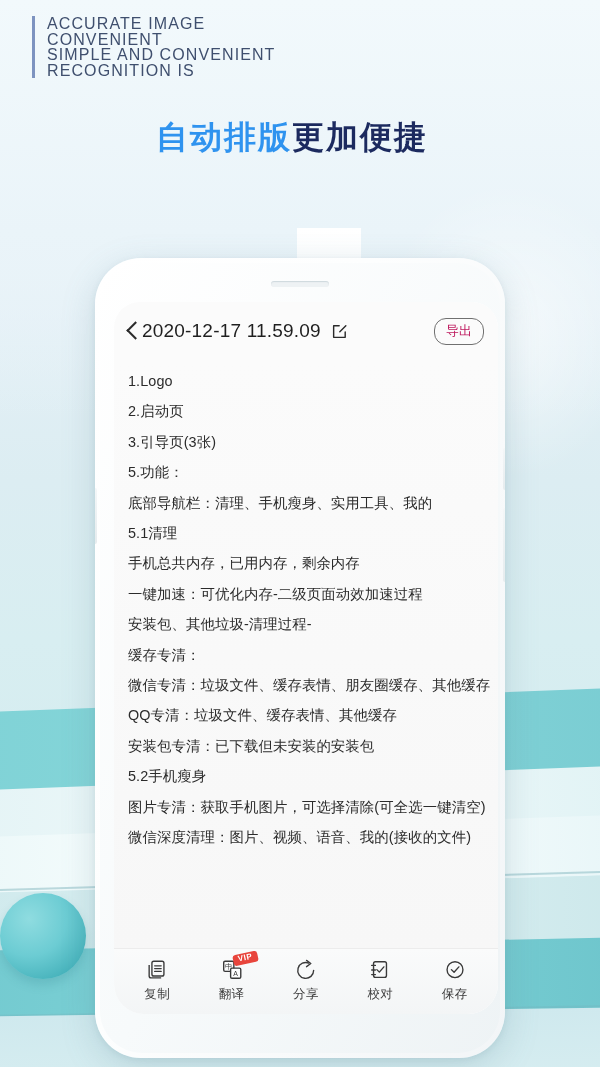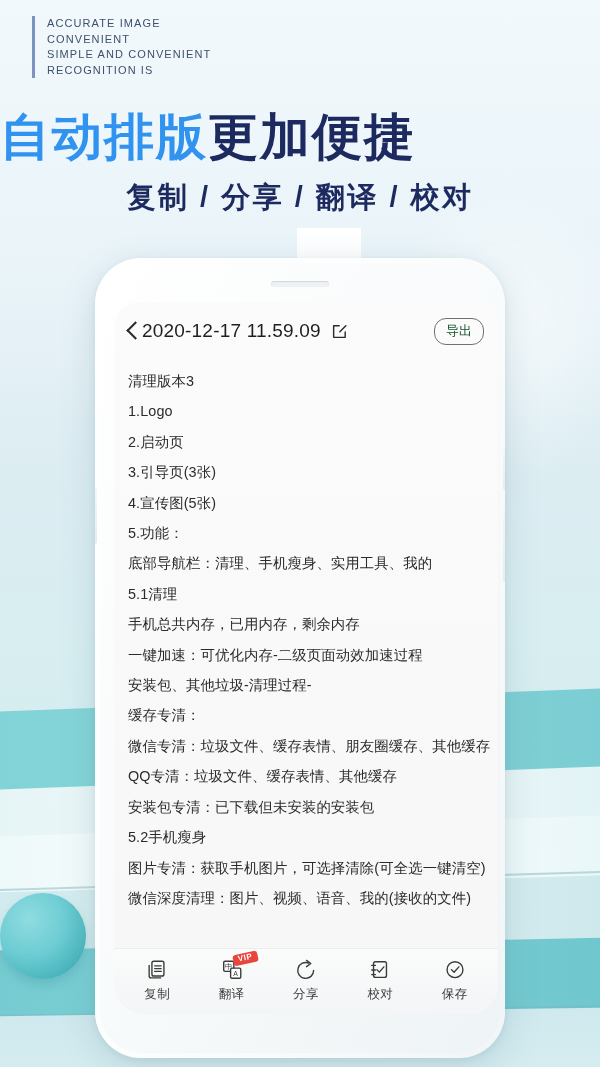--- a/index.html
+++ b/index.html
@@ -102,33 +102,33 @@
   }
 
   
   .eyebrow {
     position: absolute;
     left: 32px;
     top: 16px;
     padding-left: 12px;
     border-left: 3px solid #7d93c0;
     color: #3f4f6e;
-    font-size: 11px;
+    font-size: 16px;
     letter-spacing: 1.1px;
     line-height: 15.5px;
     font-weight: 400;
   }
   .eyebrow div { white-space: nowrap; }
 
   .headline {
     position: absolute;
     left: 0; right: 16px;
     top: 108px;
-    text-align: left;
-    font-size: 50px;
+    text-align: center;
+    font-size: 32px;
     font-weight: 700;
     letter-spacing: 2px;
     line-height: 58px;
     white-space: nowrap;
   }
   .headline .part-a { color: #2f93ef; }
   .headline .part-b { color: #1c2a5f; }
 
   .subhead {
     position: absolute;
@@ -230,21 +230,21 @@
     margin-left: 9px;
     width: 19px; height: 19px;
     flex: 0 0 auto;
   }
   .spacer { flex: 1 1 auto; }
   .export-btn {
     border: 1.3px solid #707070;
     border-radius: 12px;
     padding: 3px 11px 4px;
     font-size: 13px;
-    color: #14532d;
+    color: #be185d;
     white-space: nowrap;
     background: transparent;
   }
 
   
   .doc-body {
     flex: 1 1 auto;
     background: linear-gradient(180deg, #fbfbfb 0%, #f7f7f7 100%);
     padding: 6px 12px 2px 14px;
     overflow: hidden;
@@ -344,21 +344,20 @@
   <div class="eyebrow">
     <div>ACCURATE IMAGE</div>
     <div>CONVENIENT</div>
     <div>SIMPLE AND CONVENIENT</div>
     <div>RECOGNITION IS</div>
   </div>
 
   <div class="headline">
     <span class="part-a">自动排版</span><span class="part-b">更加便捷</span>
   </div>
-  <div class="subhead">复制 / 分享 / 翻译 / 校对</div>
 
   <div class="phone-stem"></div>
 
   <div class="phone">
     <div class="phone-inner-edge"></div>
     <div class="earpiece"></div>
     <div class="side-btn b1"></div>
     <div class="side-btn b2"></div>
     <div class="side-btn-left"></div>
 
@@ -371,25 +370,23 @@
           <svg viewBox="0 0 24 24" width="19" height="19" fill="none" stroke="#2a2a2a" stroke-width="1.8" stroke-linecap="round" stroke-linejoin="round">
             <path d="M20 4.6 L12.4 12.2"></path>
             <path d="M19.2 12.6 V19.4 H4.6 V4.8 H11.6"></path>
           </svg>
         </div>
         <div class="spacer"></div>
         <div class="export-btn">导出</div>
       </div>
 
       <div class="doc-body">
-        <div class="doc-line">清理版本3</div>
         <div class="doc-line">1.Logo</div>
         <div class="doc-line">2.启动页</div>
         <div class="doc-line">3.引导页(3张)</div>
-        <div class="doc-line">4.宣传图(5张)</div>
         <div class="doc-line">5.功能：</div>
         <div class="doc-line">底部导航栏：清理、手机瘦身、实用工具、我的</div>
         <div class="doc-line">5.1清理</div>
         <div class="doc-line">手机总共内存，已用内存，剩余内存</div>
         <div class="doc-line">一键加速：可优化内存-二级页面动效加速过程</div>
         <div class="doc-line">安装包、其他垃圾-清理过程-</div>
         <div class="doc-line">缓存专清：</div>
         <div class="doc-line">微信专清：垃圾文件、缓存表情、朋友圈缓存、其他缓存</div>
         <div class="doc-line">QQ专清：垃圾文件、缓存表情、其他缓存</div>
         <div class="doc-line">安装包专清：已下载但未安装的安装包</div>

